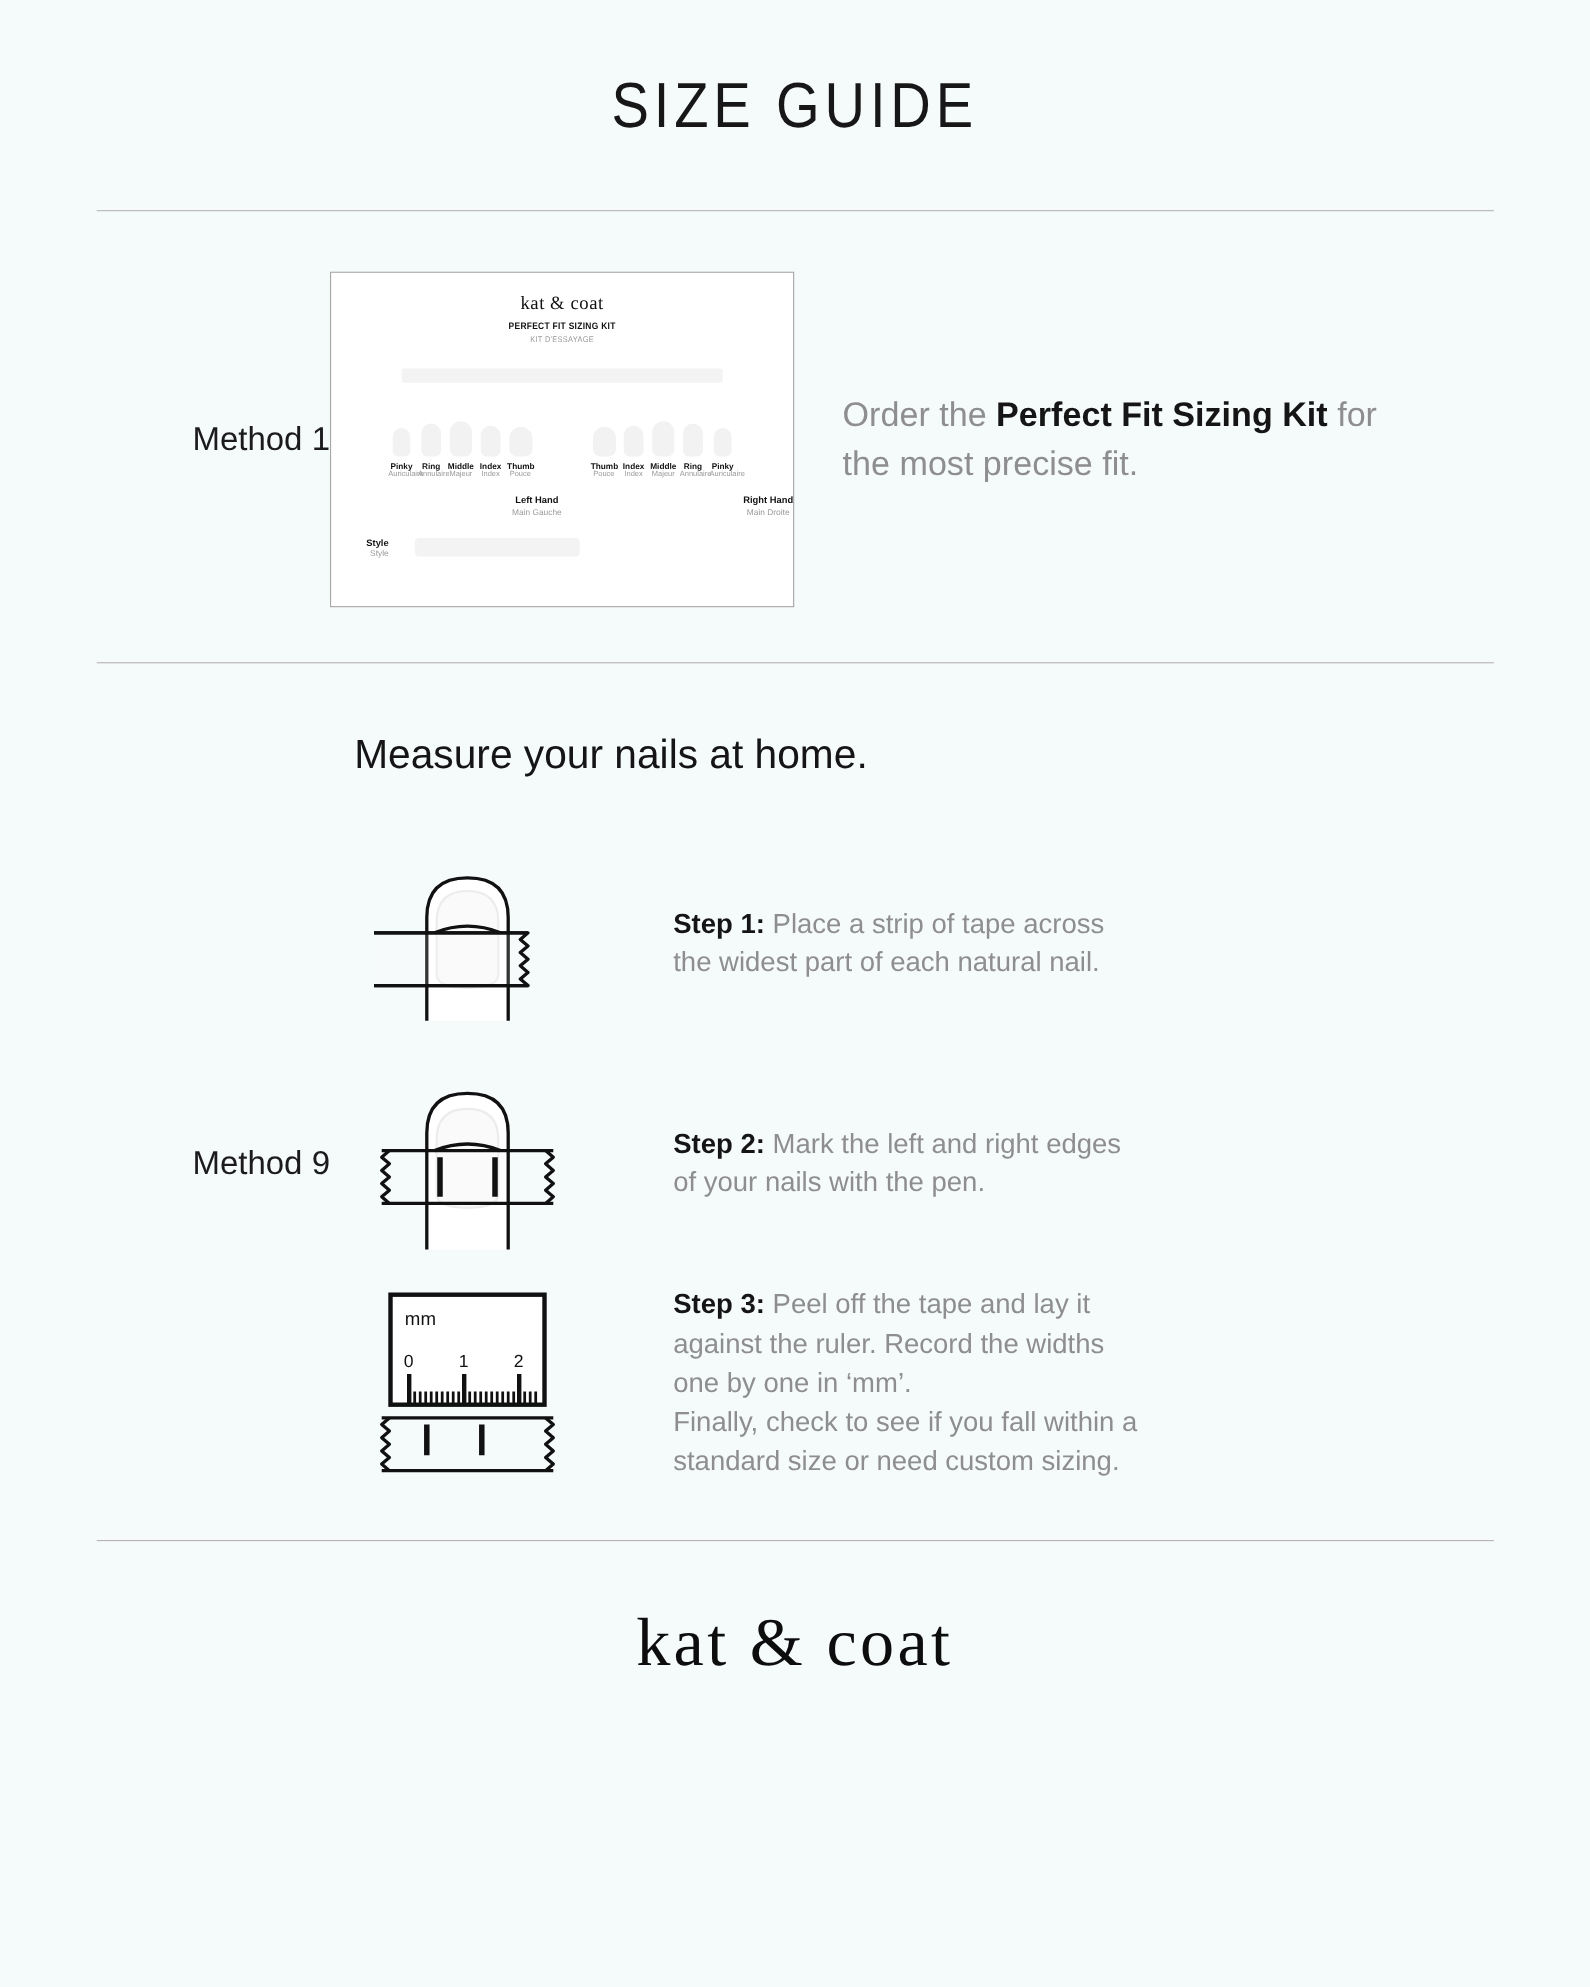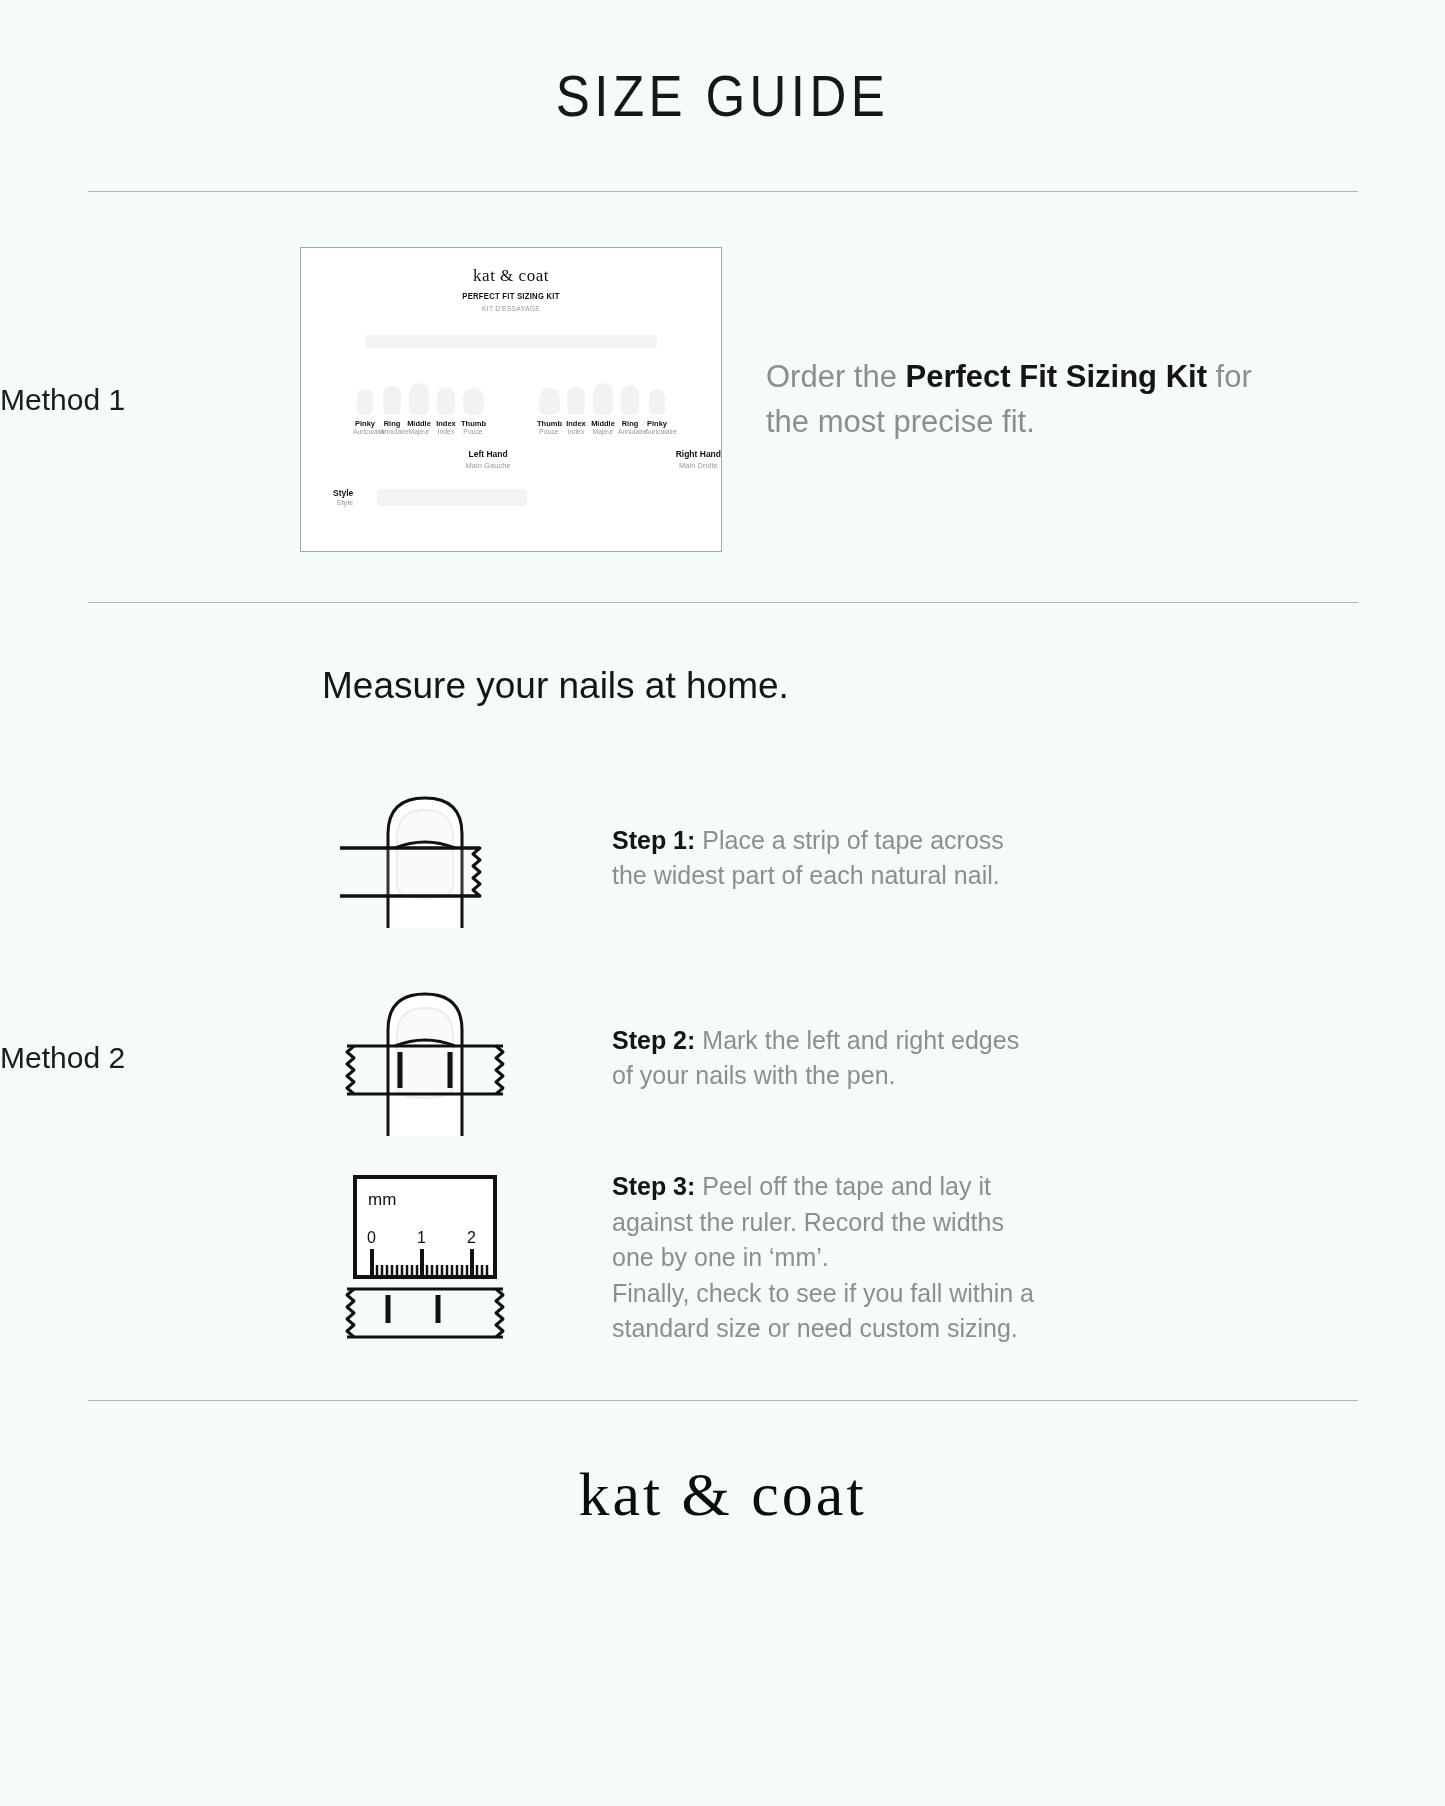--- a/index.html
+++ b/index.html
@@ -39,21 +39,21 @@
   .divider-bottom { width: 1270px; }
 
   
   .method-row {
     display: flex;
     align-items: center;
   }
 
   .method-label {
     width: 300px;
-    text-align: left;
+    text-align: right;
     font-size: 30px;
     color: #1b1b1b;
     font-weight: 400;
     flex: none;
   }
 
   
   .m1-row {
     padding: 55px 0 50px 0;
   }
@@ -324,21 +324,21 @@
 
 <div class="divider divider-mid"></div>
 
 <div class="m2-head">
   <div class="m2-head-title">Measure your nails at home.</div>
 </div>
 
 <div class="steps-wrap">
 
   <div class="m2-label-col">
-    <div class="method-label">Method 2</div>
+    <div class="method-label">Method 9</div>
   </div>
 
   <div class="steps-col">
 
     <div class="step-row">
       <div class="step-figure">
         <svg width="170" height="145" viewBox="0 0 170 145">
 
           <path d="M48 142 L48 48 Q48 12 85 12 Q122 12 122 48 L122 142" fill="#ffffff" stroke="#111" stroke-width="3"></path>
 

